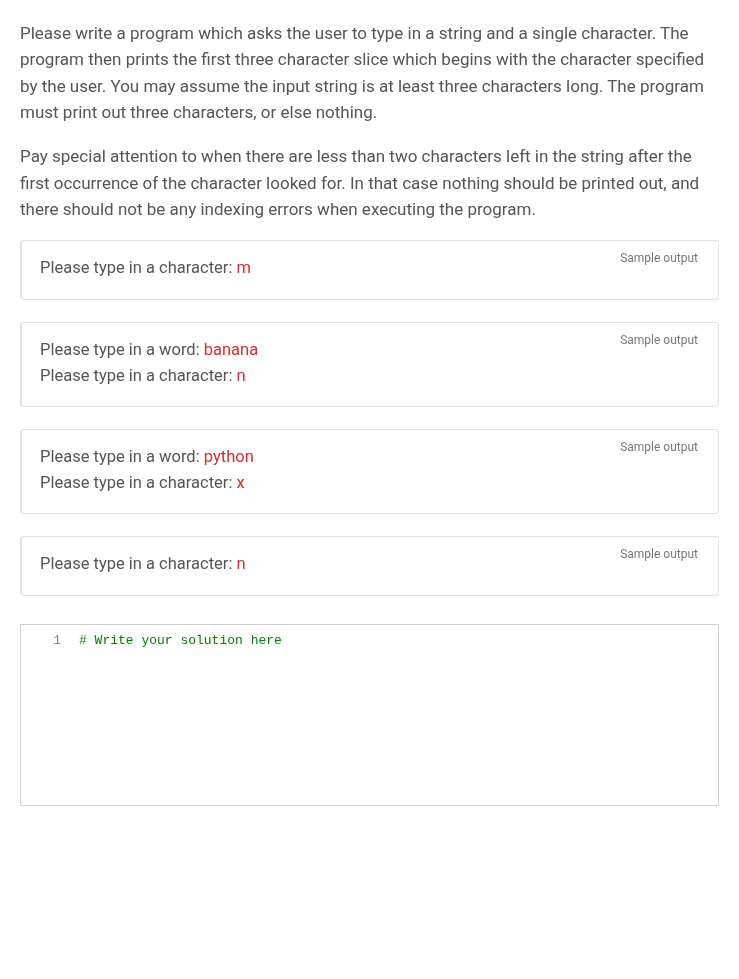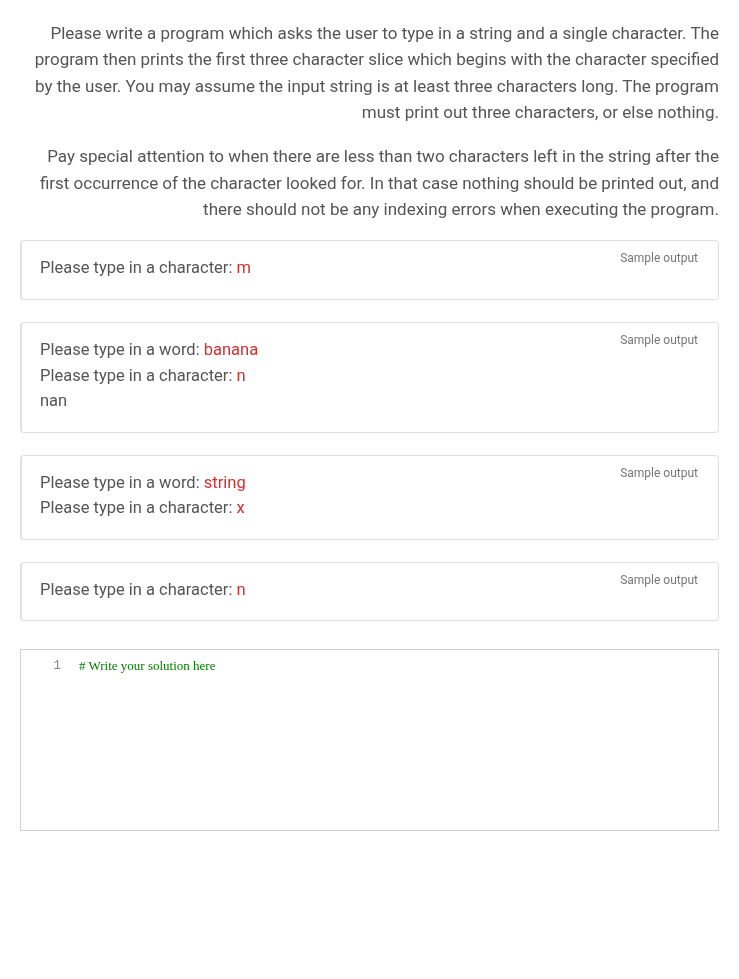--- a/index.html
+++ b/index.html
@@ -9,21 +9,20 @@
     background: #ffffff;
     color: #555555;
     width: 739px;
     box-sizing: border-box;
   }
   .desc {
     font-size: 17px;
     line-height: 1.55;
     color: #555555;
     margin-bottom: 18px;
-    text-align: right;
   }
   .sample-box {
     border: 1px solid #e0e0e0;
     border-left: 2px solid #e0e0e0;
     border-radius: 4px;
     padding: 14px 18px 18px 18px;
     margin-bottom: 22px;
     position: relative;
     background: #ffffff;
   }
@@ -56,21 +55,20 @@
     text-align: right;
     padding: 8px 8px 8px 0;
     color: #888888;
     background: #ffffff;
     user-select: none;
     flex-shrink: 0;
   }
   .code-area {
     padding: 8px 0 8px 10px;
     flex: 1;
-    font-family: Liberation Serif, serif;
   }
   .comment {
     color: #008000;
   }
 </style>
 </head>
 <body>
 
 <div class="desc">Please write a program which asks the user to type in a string and a single character. The program then prints the first three character slice which begins with the character specified by the user. You may assume the input string is at least three characters long. The program must print out three characters, or else nothing.</div>
 <div class="desc">Pay special attention to when there are less than two characters left in the string after the first occurrence of the character looked for. In that case nothing should be printed out, and there should not be any indexing errors when executing the program.</div>
@@ -83,27 +81,26 @@
 </div>
 
 <div class="sample-box">
   <div class="sample-label">Sample output</div>
   <div class="sample-line">
     <span>Please type in a word: </span><span class="user-input">banana</span>
   </div>
   <div class="sample-line">
     <span>Please type in a character: </span><span class="user-input">n</span>
   </div>
-  <div class="sample-line">nan</div>
 </div>
 
 <div class="sample-box">
   <div class="sample-label">Sample output</div>
   <div class="sample-line">
-    <span>Please type in a word: </span><span class="user-input">string</span>
+    <span>Please type in a word: </span><span class="user-input">python</span>
   </div>
   <div class="sample-line">
     <span>Please type in a character: </span><span class="user-input">x</span>
   </div>
 </div>
 
 <div class="sample-box">
   <div class="sample-label">Sample output</div>
   <div class="sample-line">
     <span>Please type in a character: </span><span class="user-input">n</span>

